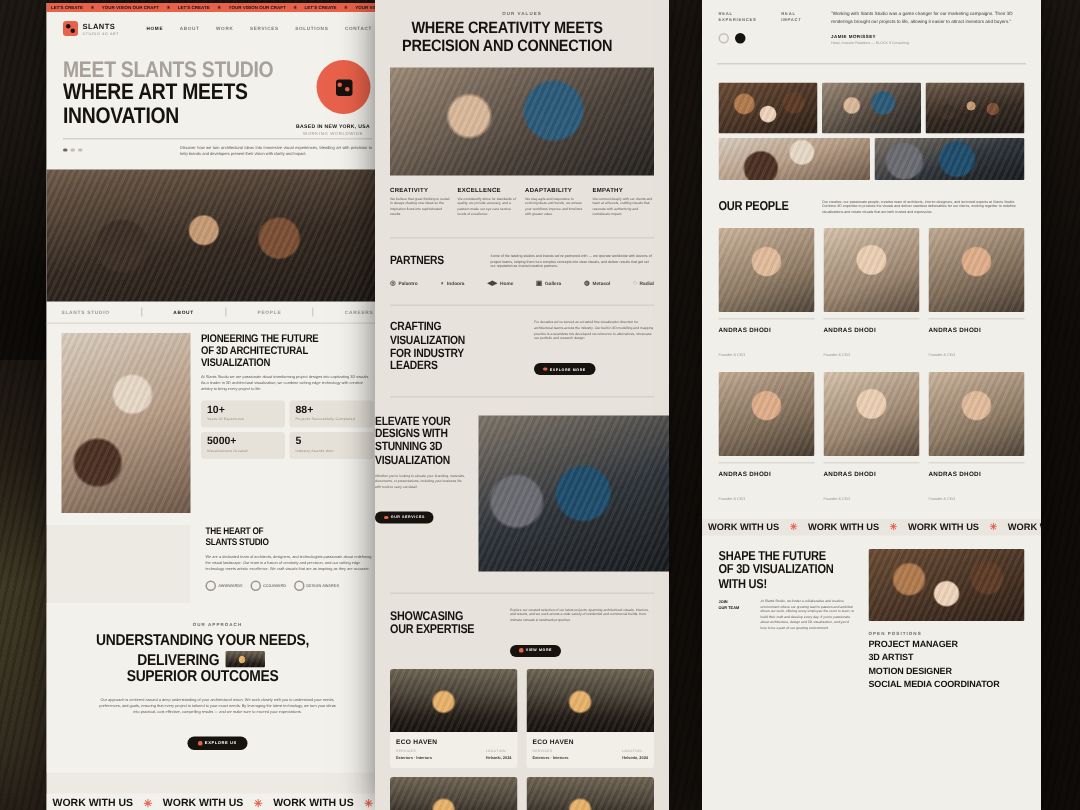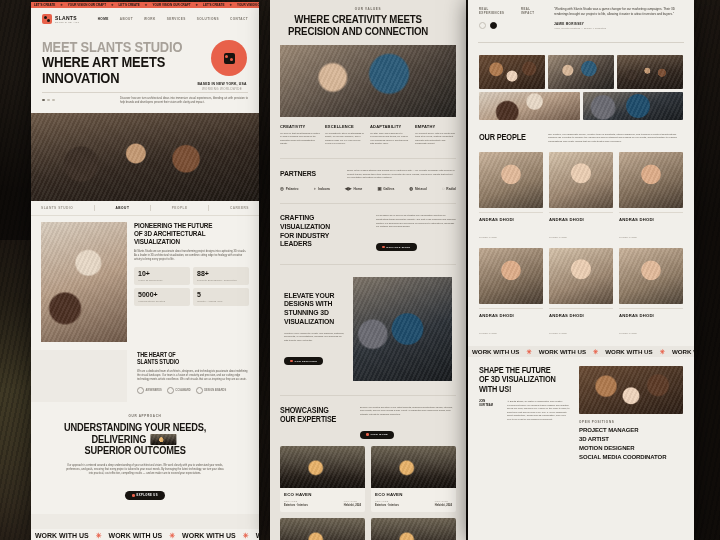--- a/index.html
+++ b/index.html
@@ -33,21 +33,21 @@
 
   
   .cols { position:absolute; inset:0; }
   .col {
     position:absolute; top:0; bottom:0;
     background:#edeae4;
     overflow:hidden;
     box-shadow:0 0 22px rgba(0,0,0,.55);
   }
   .col1 { left:31px;  width:228px; top:2px; bottom:-2px; }
-  .col2 { left:270px; width:196px; top:0;   bottom:0;   background:#e7e3dc; }
+  .col2 { left:250px; width:196px; top:0;   bottom:0;   background:#e7e3dc; }
   .col3 { left:468px; width:226px; top:0;   bottom:0;   background:#f1efea; }
 
   
   .head-cond{
     font-family:"Liberation Sans Narrow","Liberation Sans",sans-serif;
     font-weight:bold; letter-spacing:-.2px; color:#16130f;
     transform:scaleX(.86); transform-origin:left center;
   }
   .eyebrow{
     font-size:3px; letter-spacing:.7px; font-weight:bold;
@@ -218,21 +218,21 @@
   .plogo{ display:flex; align-items:center; gap:1.8px; font-size:3.2px; color:#45403a; font-weight:bold;
     font-family:"Liberation Sans Narrow","Liberation Sans",sans-serif; }
   .plogo .gl{ font-size:4.4px; line-height:1; color:#45403a; }
   .divider{ height:1px; background:#d6d1c8; margin:6px 10px; }
 
   .c2-sec{ padding:4px 10px 6px; }
   .c2-sec .row{ display:flex; gap:8px; }
   .c2-sec h2{ font-size:8px; line-height:1.08; flex:1; }
   .c2-sec .col-r{ width:80px; flex:none; }
 
-  .elevate{ display:flex; gap:7px; padding:6px 14px 8px;align-items:center; }
+  .elevate{ display:flex; gap:7px; padding:6px 0 8px; }
   .elevate .lt{ width:62px; flex:none; }
   .elevate h2{ font-size:8px; line-height:1.1; margin-bottom:5px; }
 
   .showcase{ padding:4px 10px 6px; }
   .showcase .row{ display:flex; gap:8px; }
   .showcase h2{ font-size:8.4px; line-height:1.08; width:72px; flex:none; }
   .cards{ display:grid; grid-template-columns:1fr 1fr; gap:6px; margin-top:7px; }
   .card{ background:#f2efe9; border-radius:2px; overflow:hidden; }
   .card .photo{ height:42px; }
   .card .cbody{ padding:4px 4px 5px; }

